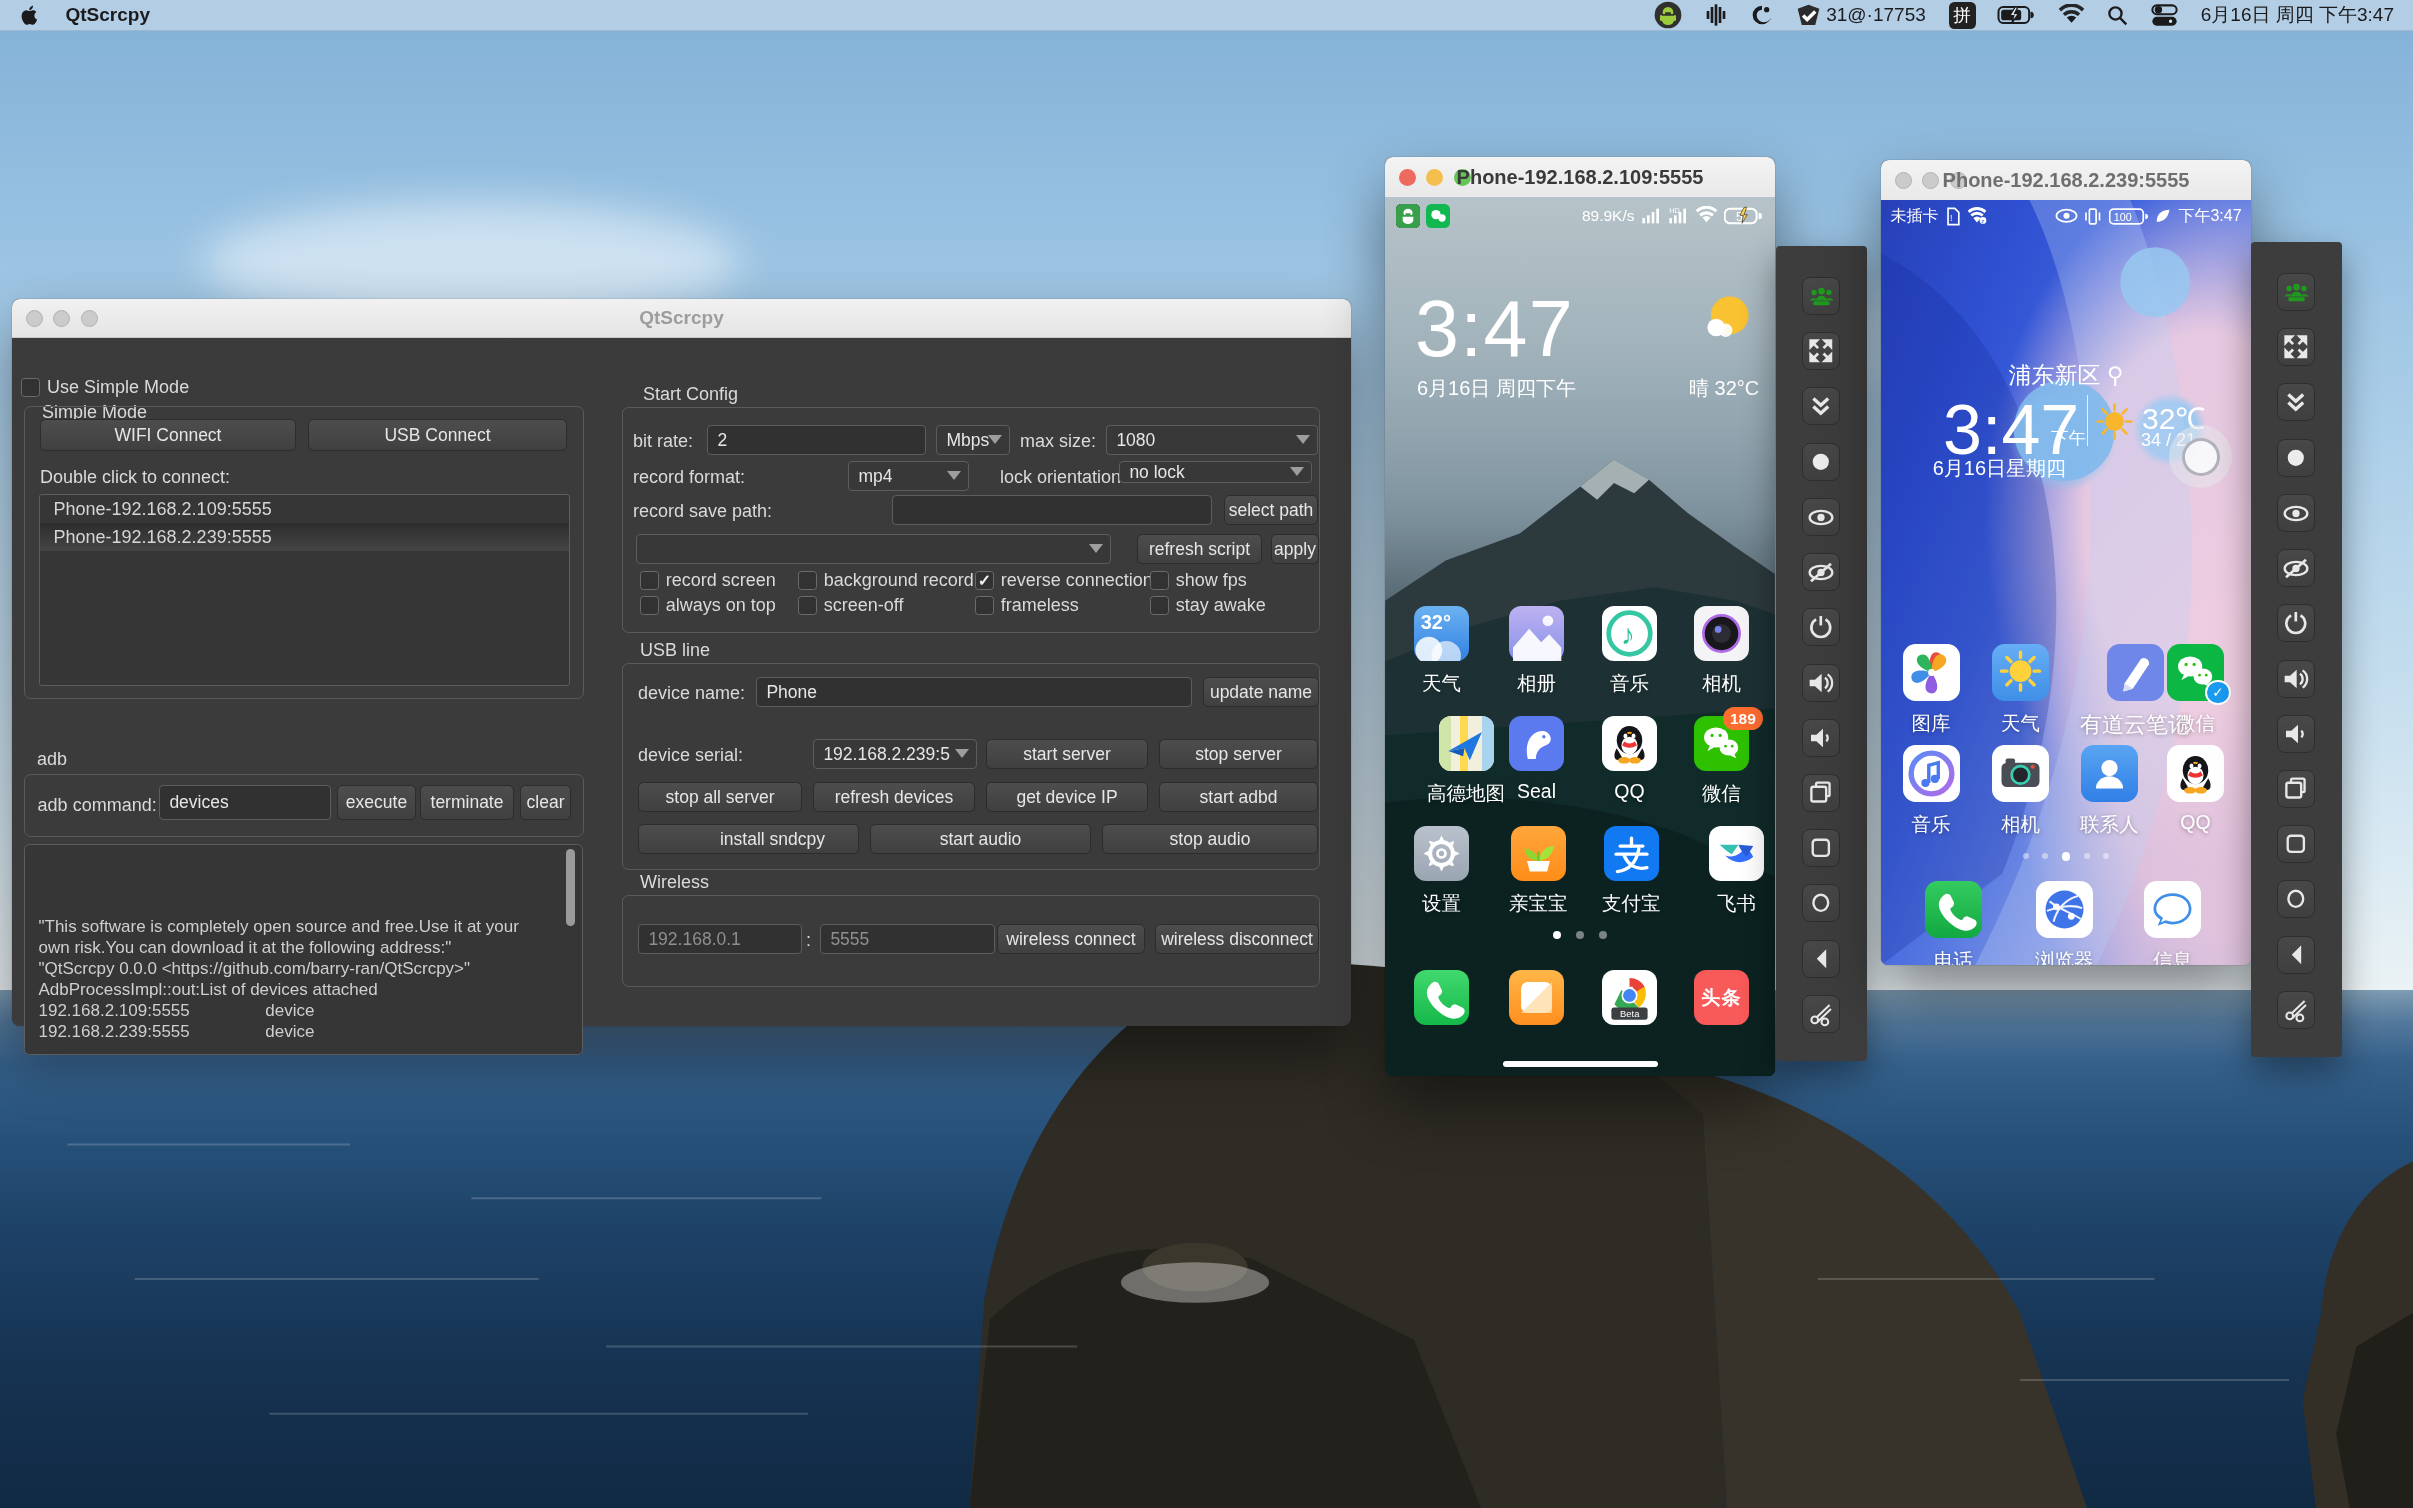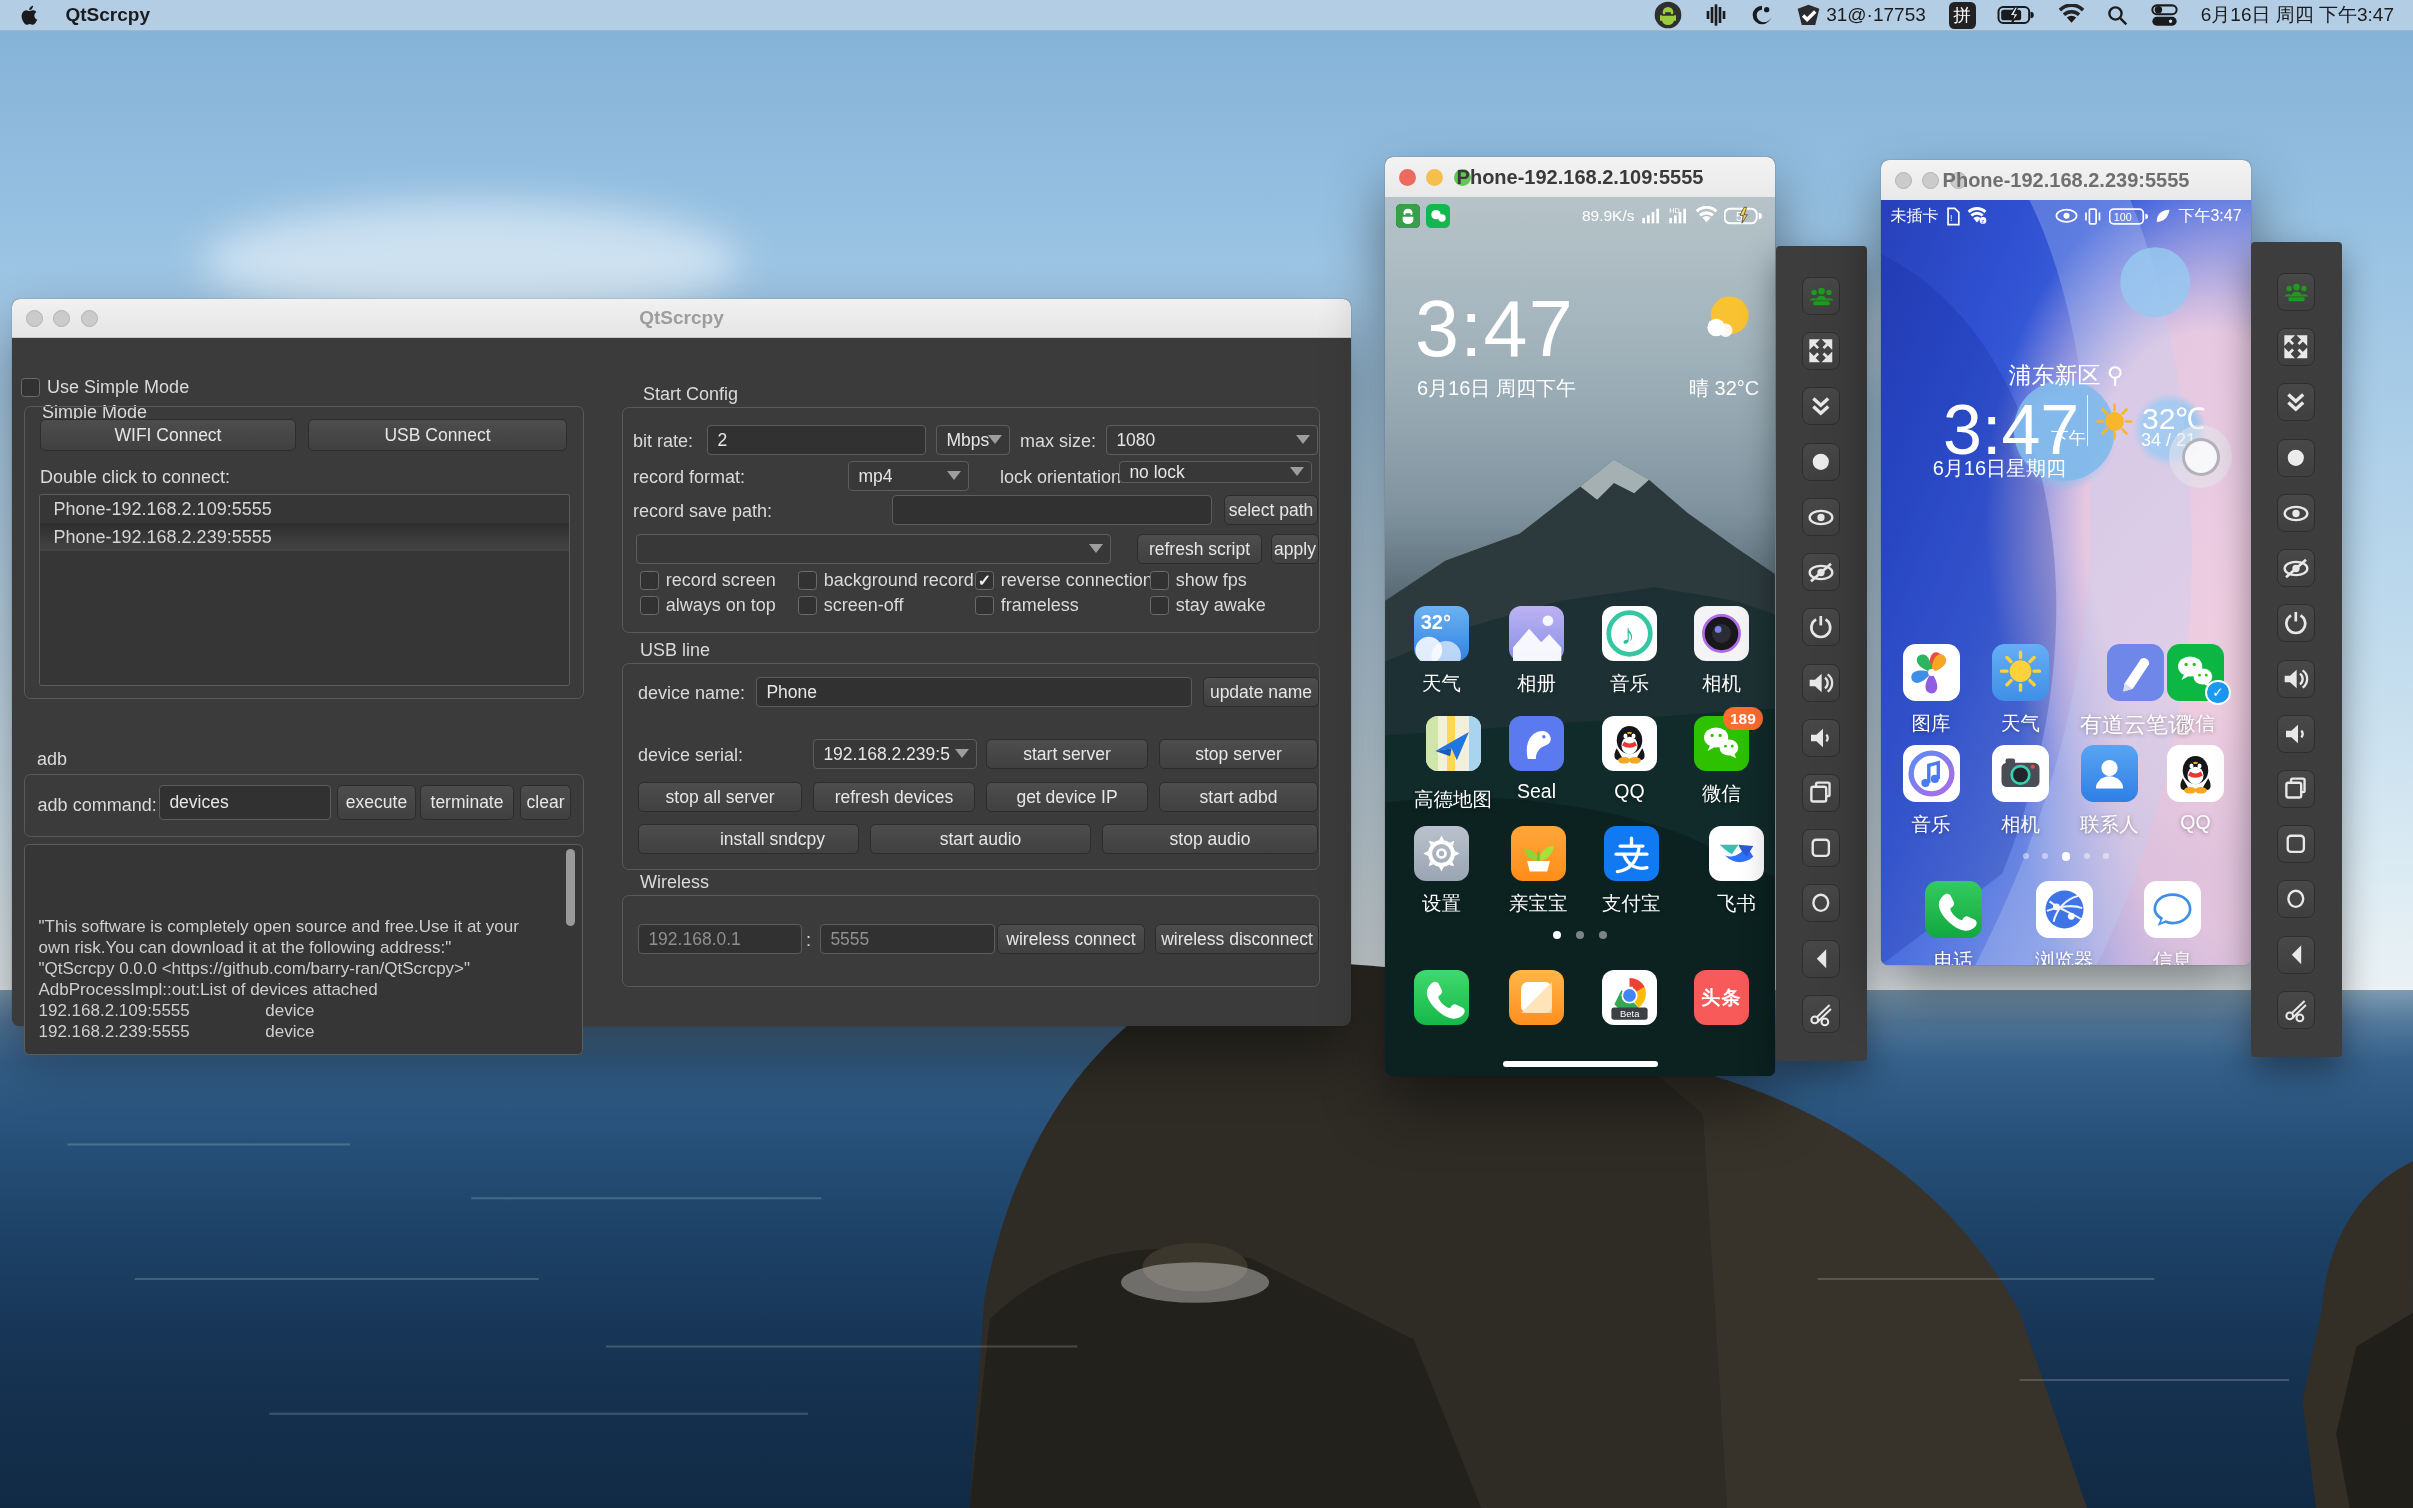--- a/index.html
+++ b/index.html
@@ -455,21 +455,21 @@
           <svg width="55" height="55" viewBox="0 0 82 82">
               <circle cx="41" cy="41" r="27" fill="#17171c"></circle>
               <circle cx="41" cy="41" r="27" fill="none" stroke="#b06ae8" stroke-width="4"></circle>
               <circle cx="41" cy="41" r="14" fill="#2c2c34"></circle>
               <circle cx="36" cy="35" r="5" fill="#7f8cff" opacity=".9"></circle>
             </svg>
           </div>
           <div class="appgrid-label" style="font-size:19.5px;margin-top:9.4px;">相机</div>
         </div>
 
-        <div class="appcell" style="left: 29px; top: 519px; gap: 6px;">
+        <div class="appcell" style="left: 42px; top: 519px;">
           <div class="appicon" style="width: 55px; height: 55px; background: rgb(238, 242, 228);">
 
           <div style="position:absolute;inset:0;border-radius:22%;overflow:hidden;background:linear-gradient(90deg,#cfe6a8 0 22%,#f3efdd 22% 38%,#ffd94d 38% 52%,#f3efdd 52% 78%,#a8d4f0 78% 100%);"></div>
             <svg width="55" height="55" viewBox="0 0 82 82" style="position:relative">
               <path d="M14,52 L64,24 L46,66 L38,48 Z" fill="#1f76e0"></path>
               <path d="M14,52 L38,48 L36,60 Z" fill="#155cb8"></path>
             </svg>
           </div>
           <div class="appgrid-label" style="font-size:19.5px;margin-top:9.4px;">高德地图</div>
         </div>

